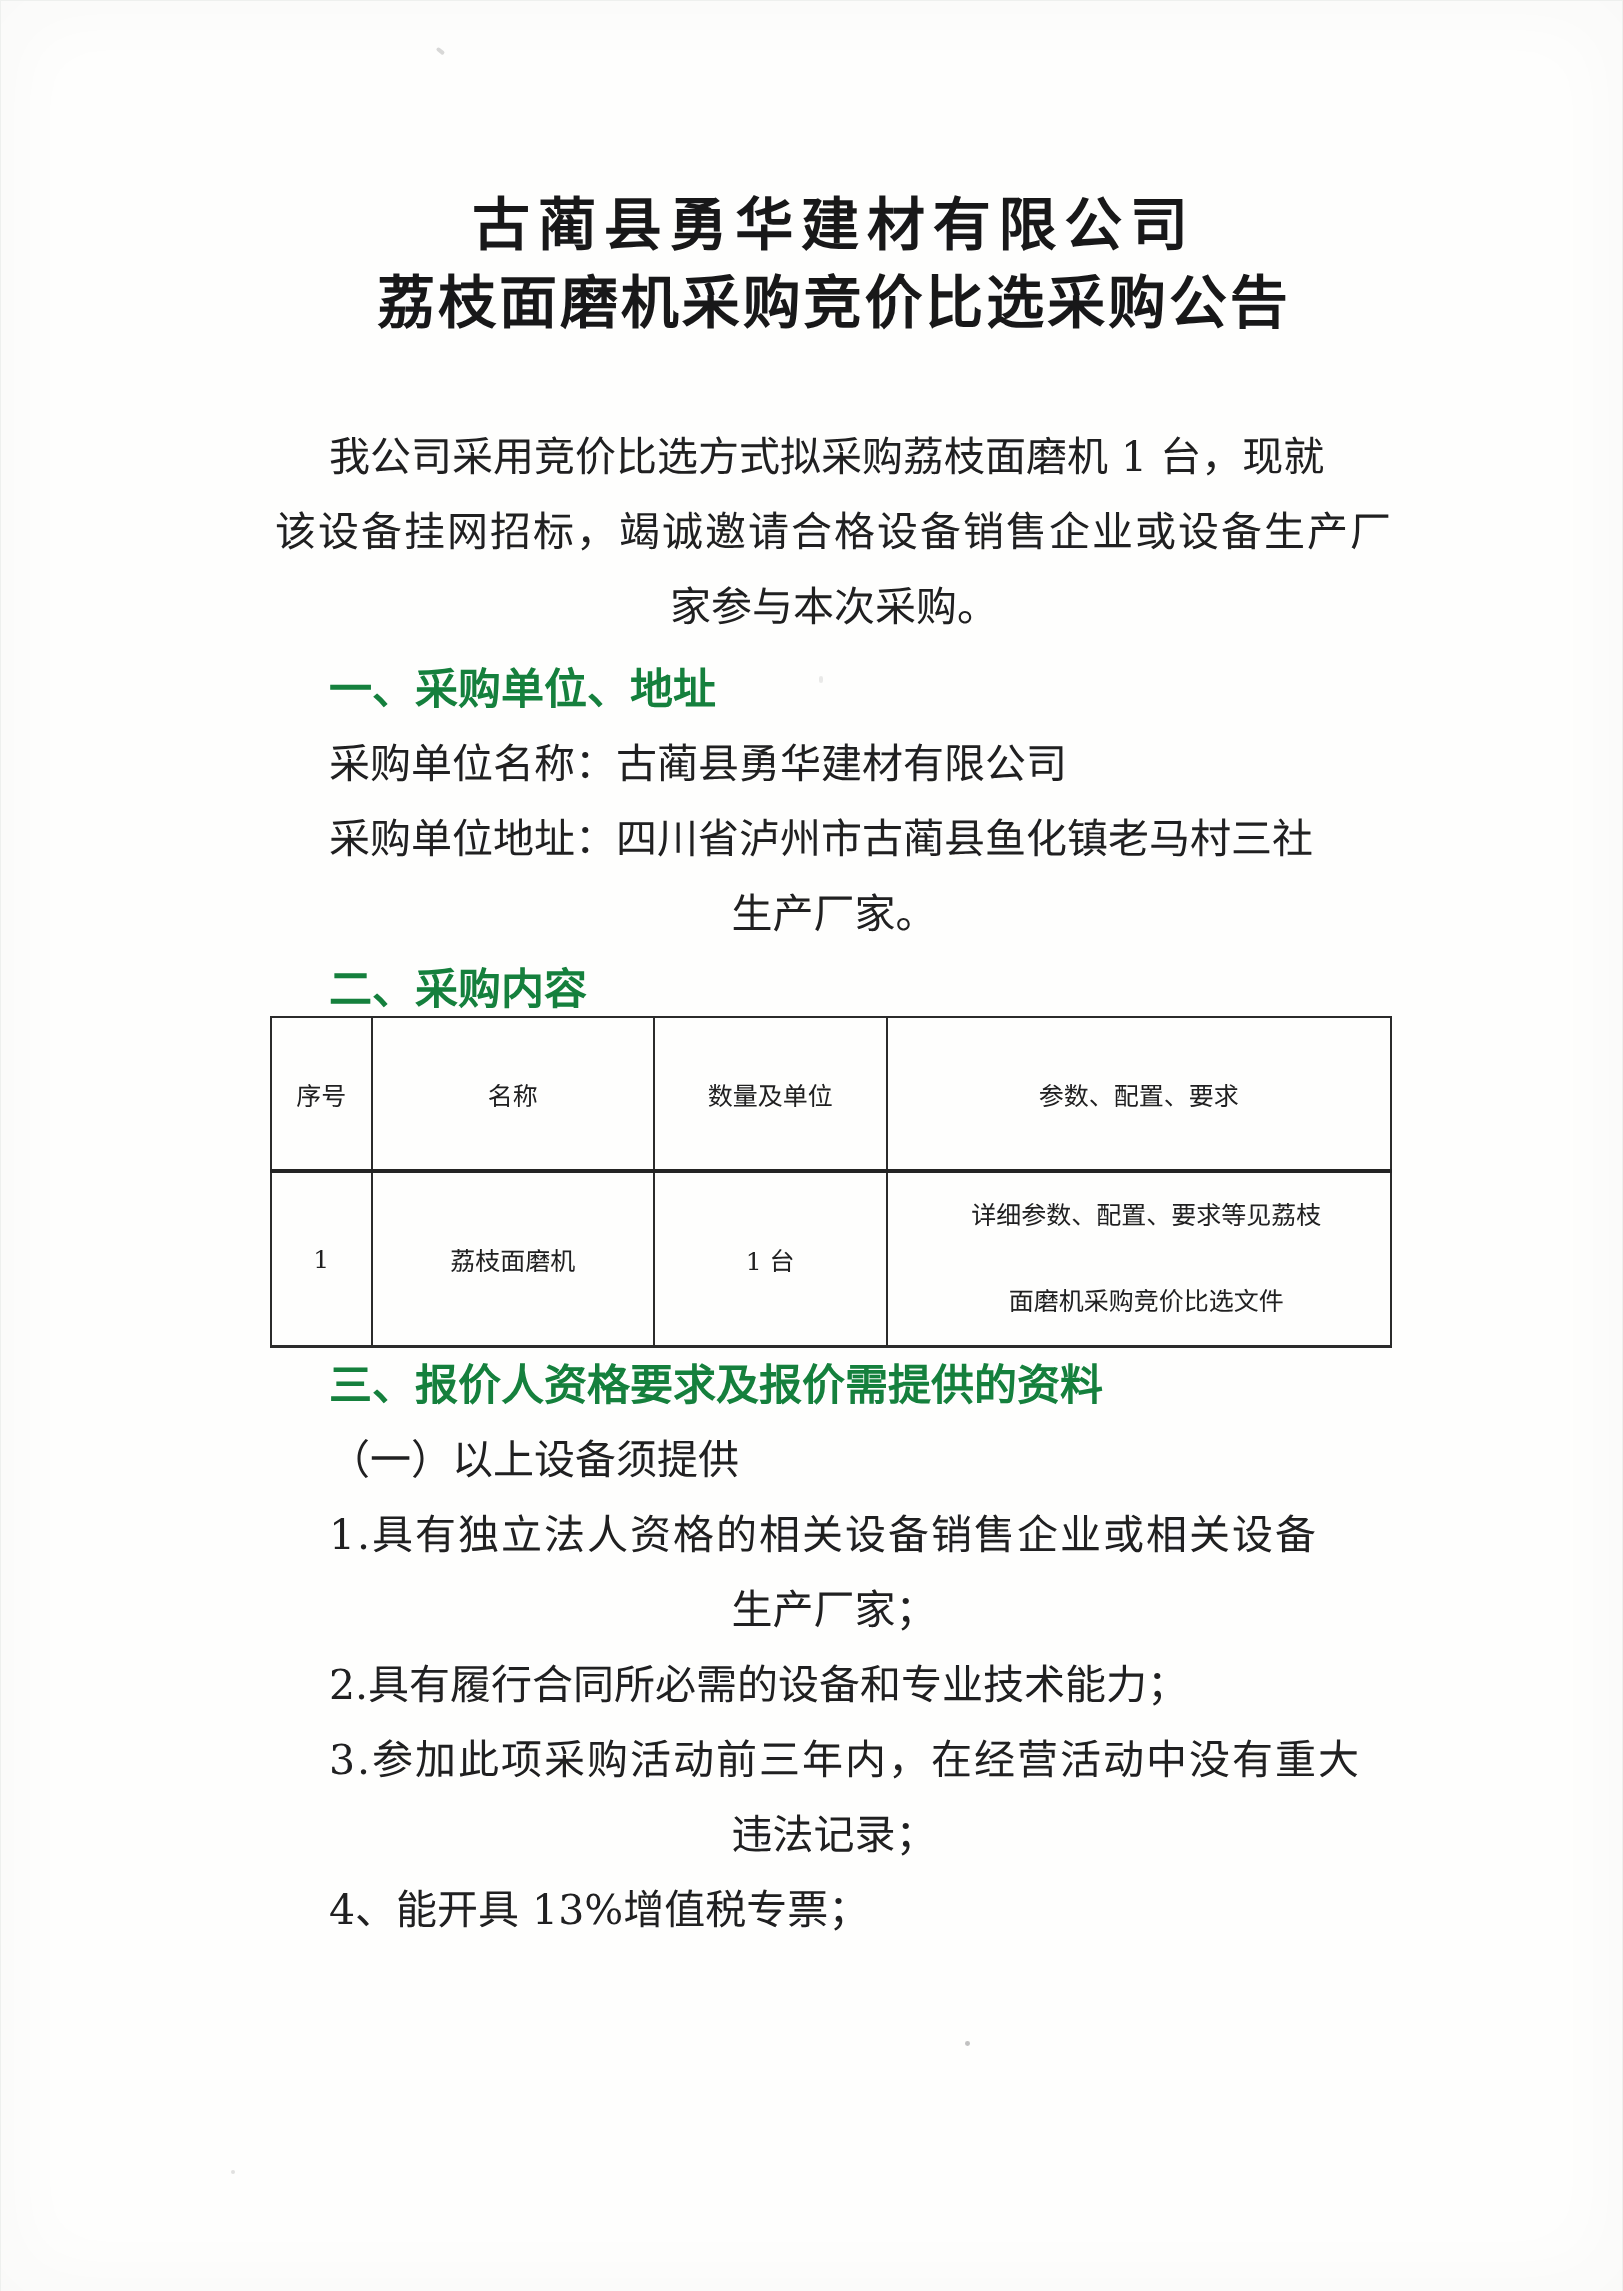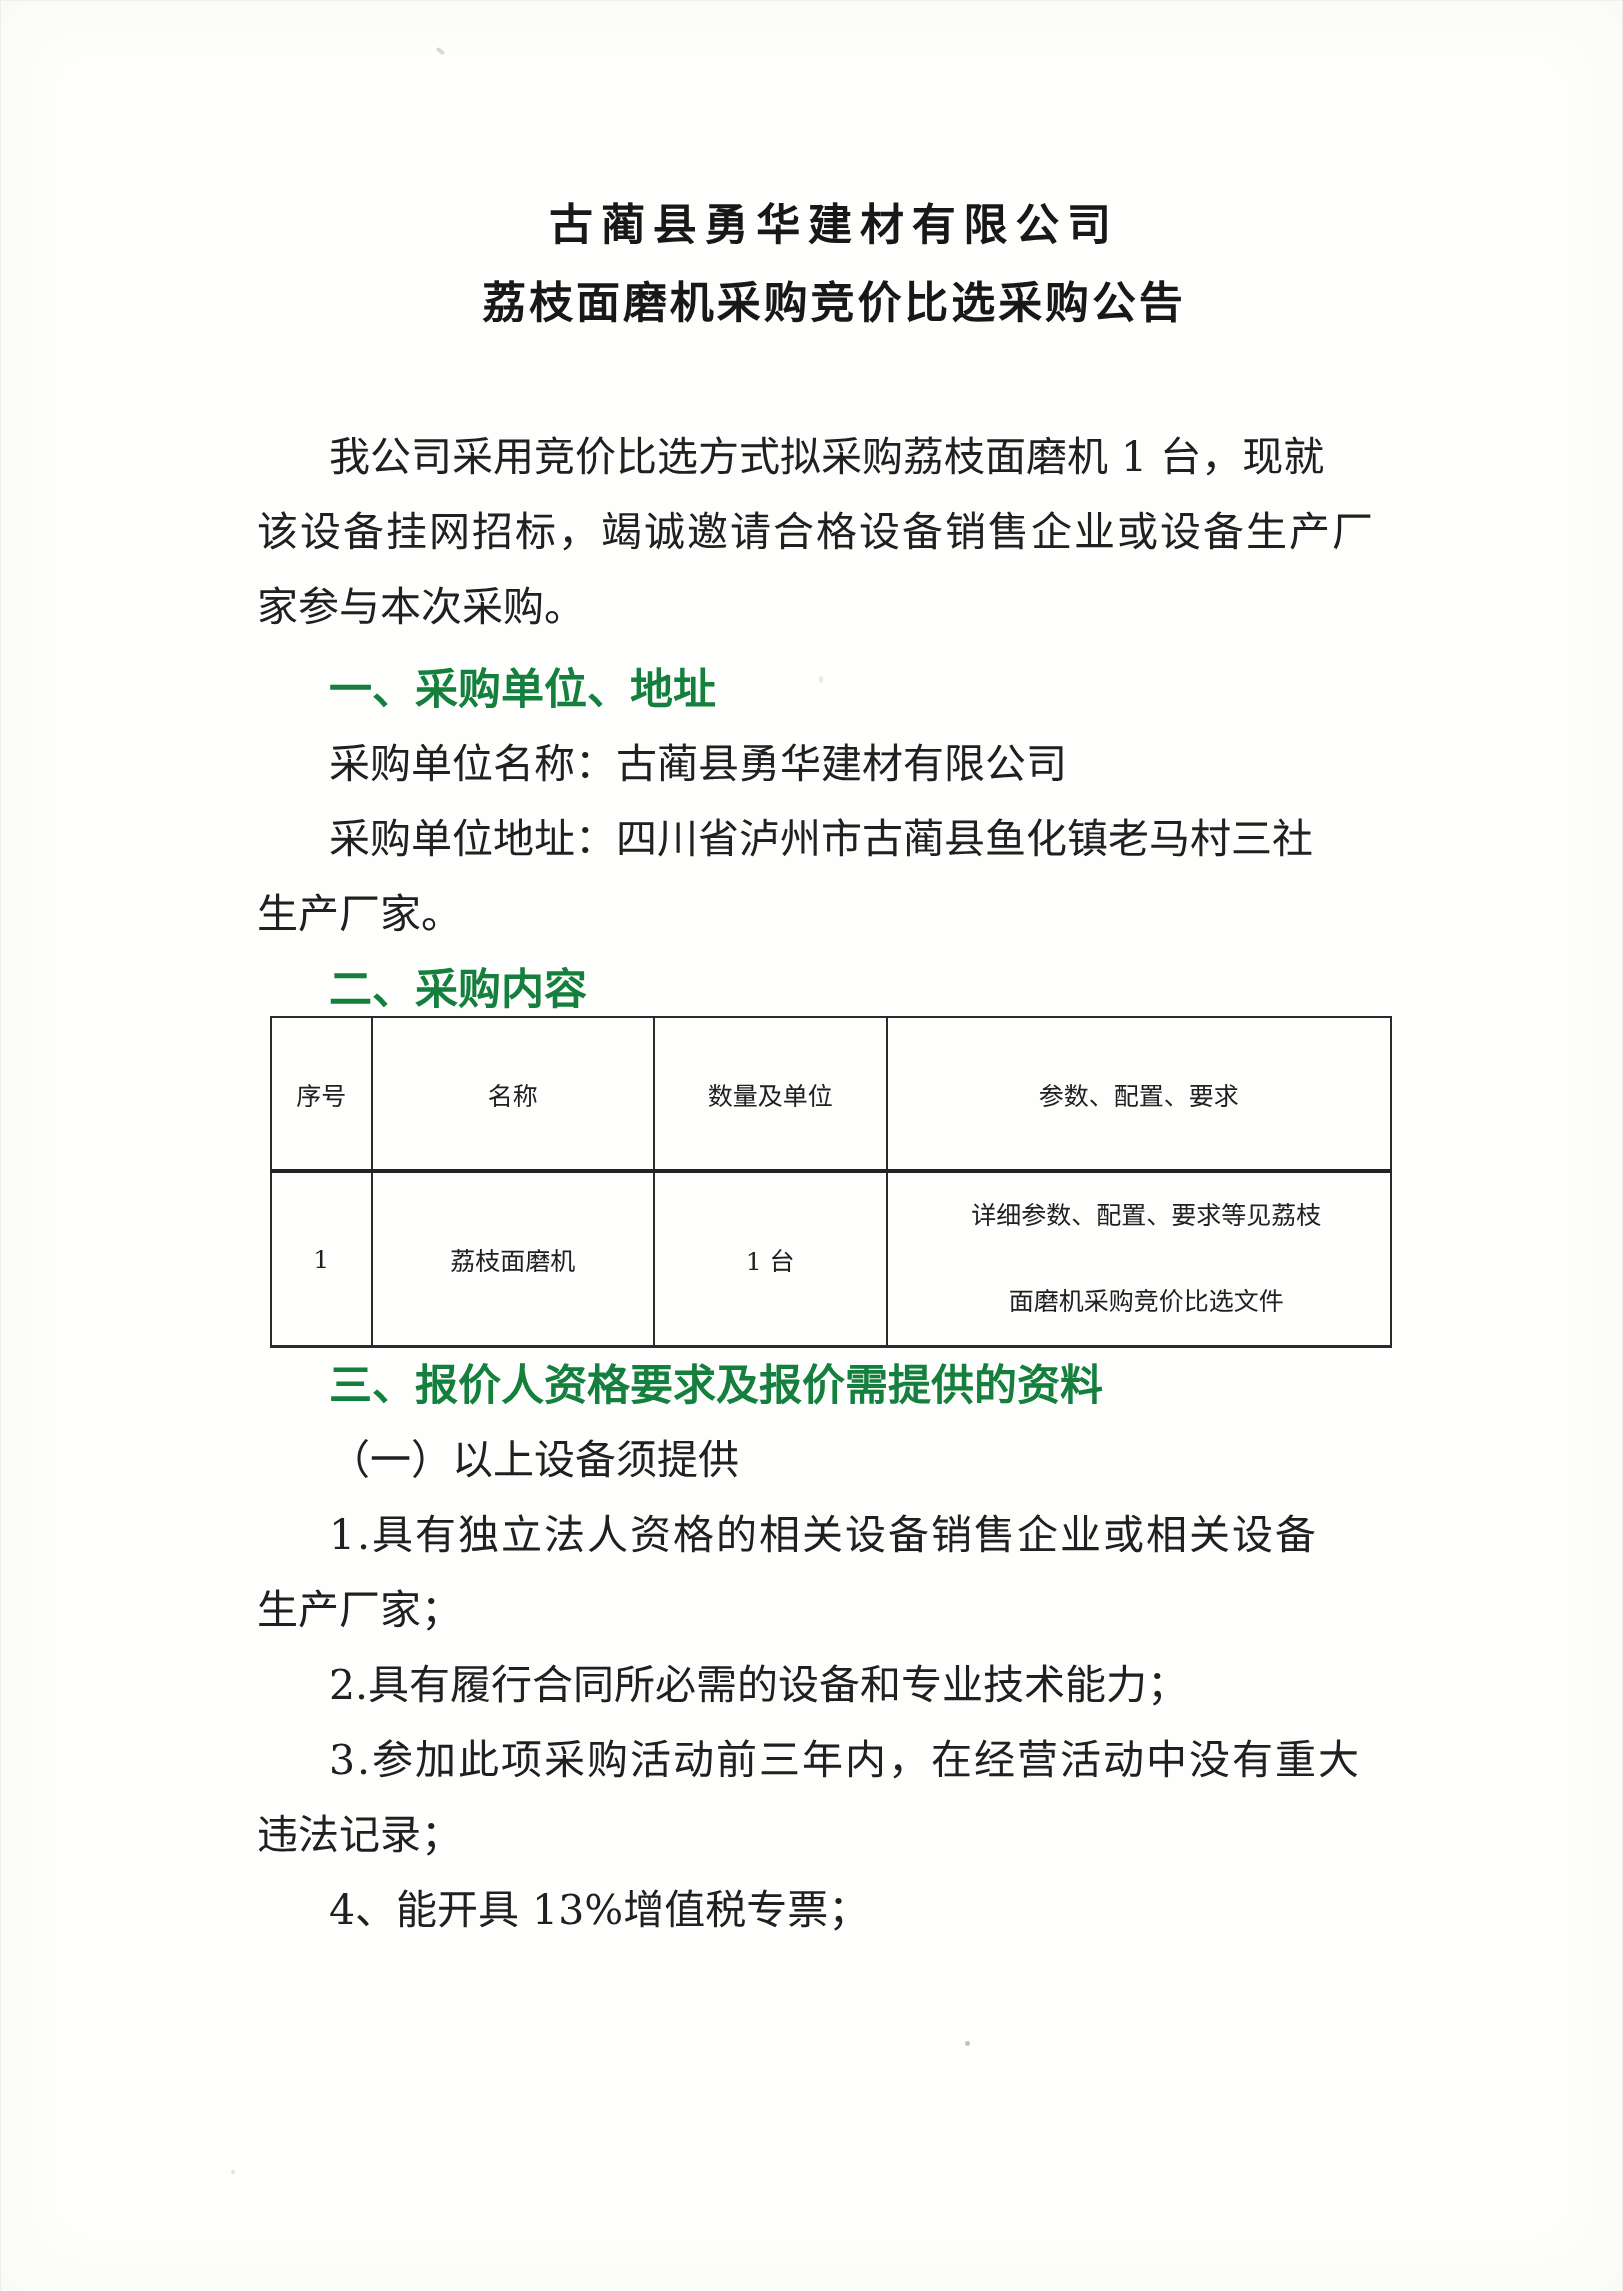--- a/index.html
+++ b/index.html
@@ -24,38 +24,38 @@
     height: 100%;
     padding: 186px 212px 0 257px;
   }
   
   .doc-title {
     height: 78px;
     line-height: 78px;
     text-align: center;
     font-family: "DejaVu Sans", "Liberation Sans", sans-serif;
     font-weight: bold;
-    font-size: 44px;
+    font-size: 58px;
     color: #181819;
     white-space: nowrap;
   }
   .doc-title.t1 { letter-spacing: 7.8px; }
   .doc-title.t2 { letter-spacing: 2.9px; }
 
   
   .tline {
     height: 75px;
     line-height: 75px;
     font-family: "DejaVu Serif", "Liberation Serif", serif;
     font-size: 41px;
     color: #202021;
     white-space: nowrap;
     padding-left: 72px;   
   }
-  .tline.cont { padding-left: 0; }   
+  .tline.cont { padding-left: 0; text-align: center; }   
   .tline.ls2 { letter-spacing: 2px; }  
   .intro-start { margin-top: 78px; }
 
   
   .tline.heading {
     font-family: "DejaVu Sans", "Liberation Sans", sans-serif;
     font-weight: bold;
     font-size: 43px;
     color: #15803d;
   }

